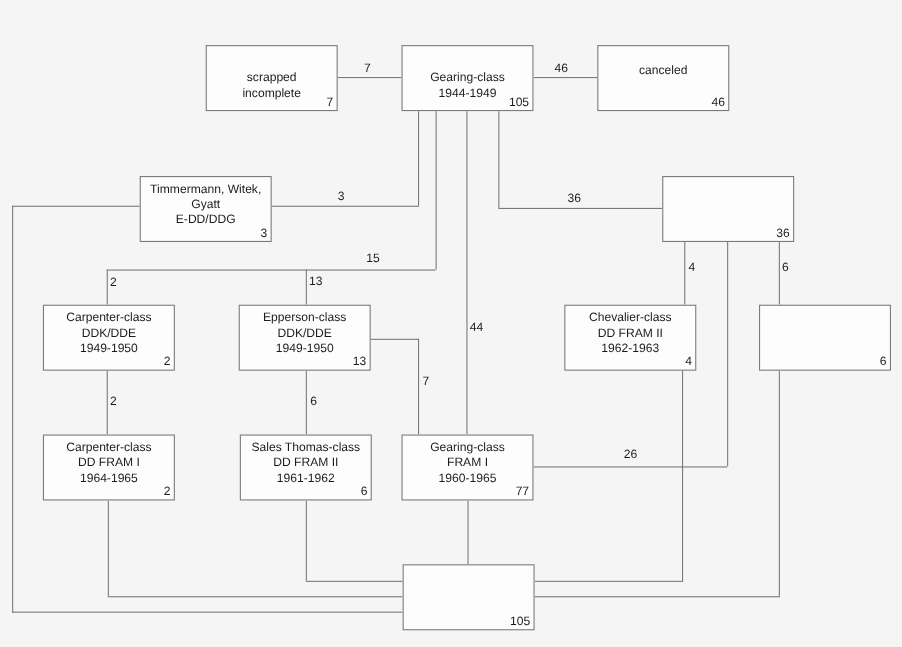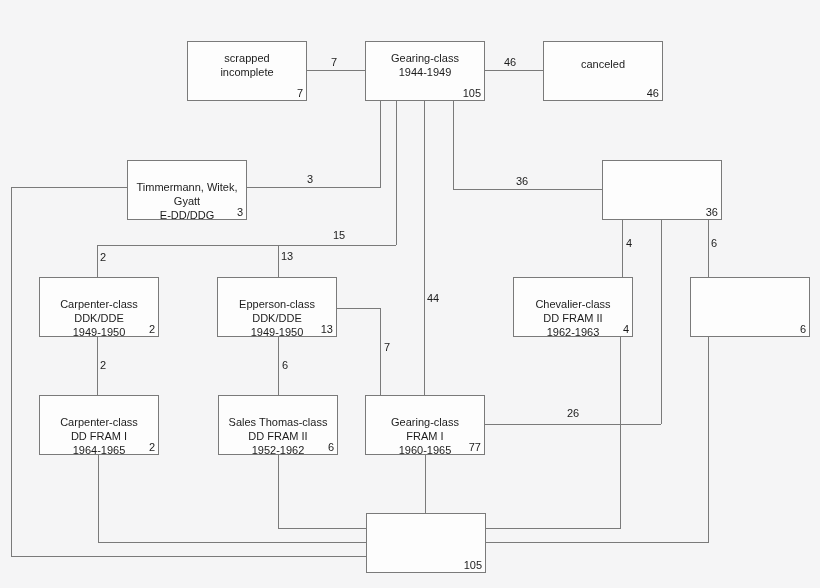--- a/index.html
+++ b/index.html
@@ -9,22 +9,22 @@
   }
   .node{
     position:absolute;width:120px;height:60px;box-sizing:border-box;
     background:#fdfdfd;border:1px solid #7a7a7a;text-align:center;
     font-size:11px;line-height:14px;
   }
   .node .count{
     position:absolute;right:3px;bottom:1px;font-size:11px;line-height:12px;
   }
   .pt1{padding-top:15px}
-  .pt2{padding-top:9px}
-  .pt3{padding-top:19px}
+  .pt2{padding-top:22px}
+  .pt3{padding-top:4px}
   .edge{position:absolute;background:#7a7a7a;}
   .edge.h{height:1px;}
   .edge.v{width:1px;}
   .elabel{position:absolute;font-size:11px;line-height:12px;white-space:nowrap;}
 </style>
 </head>
 <body>
 
 <div id="canvas">
 
@@ -148,21 +148,21 @@
       <div>DD FRAM I</div>
       <div>1964-1965</div>
     </div>
     <span class="count">2</span>
   </div>
 
   <div class="node pt3" style="left:218px;top:395px">
     <div>
       <div>Sales Thomas-class</div>
       <div>DD FRAM II</div>
-      <div>1952-1962</div>
+      <div>1961-1962</div>
     </div>
     <span class="count">6</span>
   </div>
 
   <div class="node pt3" style="left:365px;top:395px">
     <div>
       <div>Gearing-class</div>
       <div>FRAM I</div>
       <div>1960-1965</div>
     </div>

